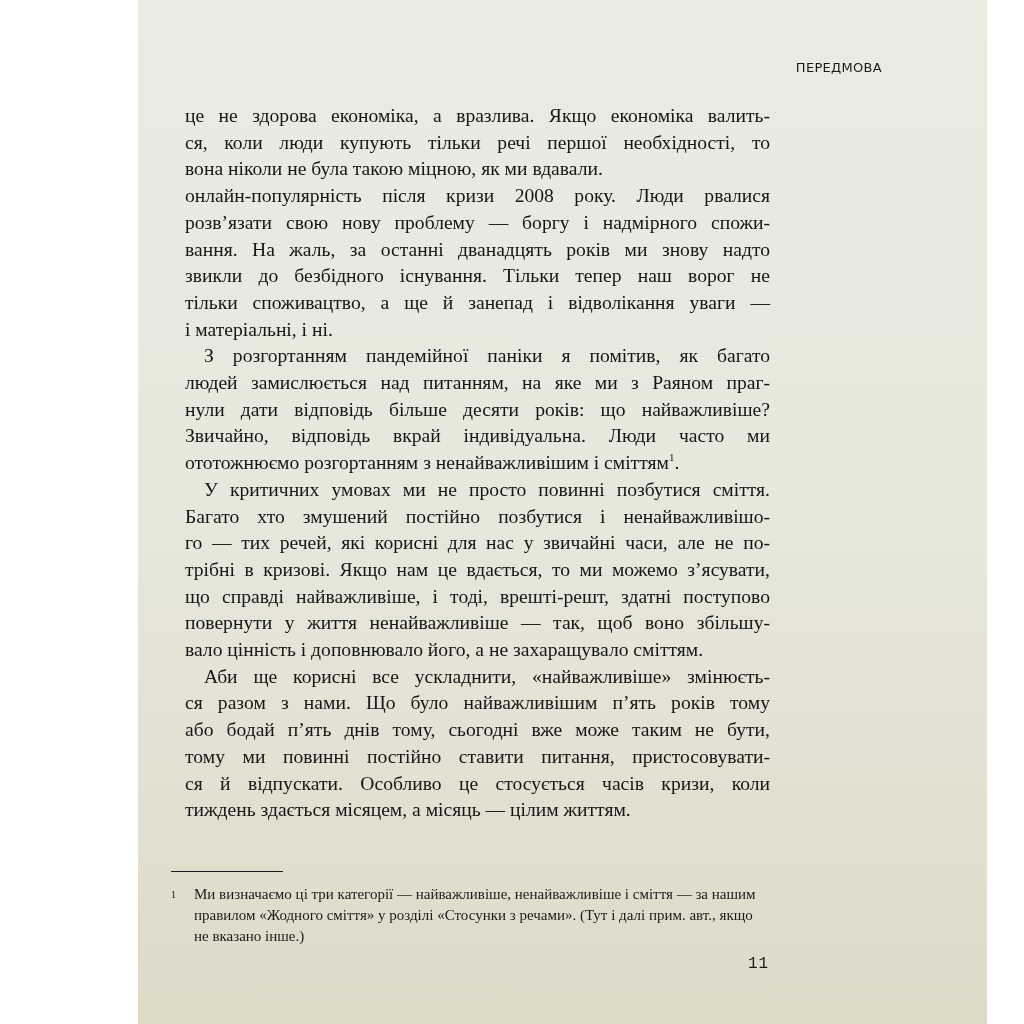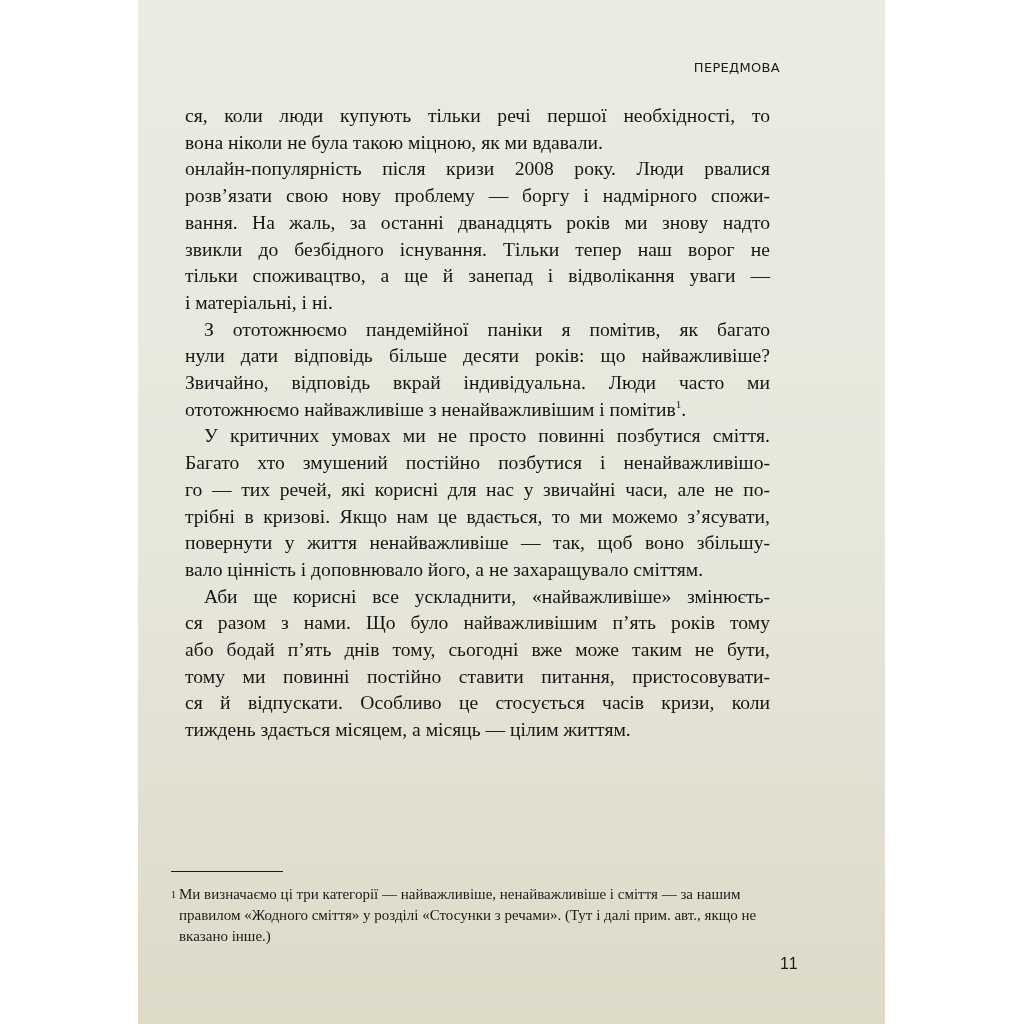--- a/index.html
+++ b/index.html
@@ -7,21 +7,21 @@
       padding: 0;
       width: 1024px;
       height: 1024px;
       background: #ffffff;
       overflow: hidden;
     }
     .page {
       position: absolute;
       left: 138px;
       top: 0;
-      width: 747px;
+      width: 849px;
       height: 1024px;
       background: linear-gradient(180deg, #ebebe2 0%, #e7e7dc 50%, #dedac8 100%);
     }
     .running-head {
       position: absolute;
       right: 105px;
       top: 60px;
       font-family: "DejaVu Sans", sans-serif;
       font-size: 13px;
       letter-spacing: 0.3px;
@@ -70,68 +70,70 @@
       line-height: 21px;
       color: #1a1a1a;
     }
     .footnote .fn-num {
       position: absolute;
       left: 0;
       top: 0;
       font-size: 10px;
     }
     .footnote .fn-body {
-      margin-left: 8px;
+      margin-left: 23px;
     }
     .page-number {
       position: absolute;
       left: 610px;
       top: 955px;
-      font-family: Liberation Sans, sans-serif;
+      font-family: Liberation Mono, monospace;
       font-size: 16px;
       letter-spacing: 1px;
       color: #1a1a1a;
-      margin-left: 32px;
     }
   </style>
 </head>
 <body>
 
 <div class="page">
 
   <div class="running-head">ПЕРЕДМОВА</div>
 
   <div class="body-text">
 
     <div>
+      <span class="line">це не здорова економіка, а вразлива. Якщо економіка валить-</span>
       <span class="line">ся, коли люди купують тільки речі першої необхідності, то</span>
       <span class="line last">вона ніколи не була такою міцною, як ми вдавали.</span>
     </div>
 
     <div>
       <span class="line">онлайн-популярність після кризи 2008 року. Люди рвалися</span>
       <span class="line">розв’язати свою нову проблему — боргу і надмірного спожи-</span>
       <span class="line">вання. На жаль, за останні дванадцять років ми знову надто</span>
       <span class="line">звикли до безбідного існування. Тільки тепер наш ворог не</span>
       <span class="line">тільки споживацтво, а ще й занепад і відволікання уваги —</span>
       <span class="line last">і матеріальні, і ні.</span>
     </div>
 
     <div>
-      <span class="line first-indent">З ототожнюємо пандемійної паніки я помітив, як багато</span>
+      <span class="line first-indent">З розгортанням пандемійної паніки я помітив, як багато</span>
+      <span class="line">людей замислюється над питанням, на яке ми з Раяном праг-</span>
       <span class="line"><span>нули дати відповідь більше десяти років: </span><span class="it">що найважливіше?</span></span>
       <span class="line">Звичайно, відповідь вкрай індивідуальна. Люди часто ми</span>
-      <span class="line last"><span>ототожнюємо найважливіше з ненайважливішим і помітив</span><sup class="fn">1</sup>.</span>
+      <span class="line last"><span>ототожнюємо розгортанням з ненайважливішим і сміттям</span><sup class="fn">1</sup>.</span>
     </div>
 
     <div>
       <span class="line first-indent">У критичних умовах ми не просто повинні позбутися сміття.</span>
       <span class="line">Багато хто змушений постійно позбутися і ненайважливішо-</span>
       <span class="line">го — тих речей, які корисні для нас у звичайні часи, але не по-</span>
       <span class="line">трібні в кризові. Якщо нам це вдається, то ми можемо з’ясувати,</span>
+      <span class="line">що справді найважливіше, і тоді, врешті-решт, здатні поступово</span>
       <span class="line">повернути у життя ненайважливіше — так, щоб воно збільшу-</span>
       <span class="line last">вало цінність і доповнювало його, а не захаращувало сміттям.</span>
     </div>
 
     <div>
       <span class="line first-indent">Аби ще корисні все ускладнити, «найважливіше» змінюєть-</span>
       <span class="line">ся разом з нами. Що було найважливішим п’ять років тому</span>
       <span class="line">або бодай п’ять днів тому, сьогодні вже може таким не бути,</span>
       <span class="line">тому ми повинні постійно ставити питання, пристосовувати-</span>
       <span class="line">ся й відпускати. Особливо це стосується часів кризи, коли</span>

